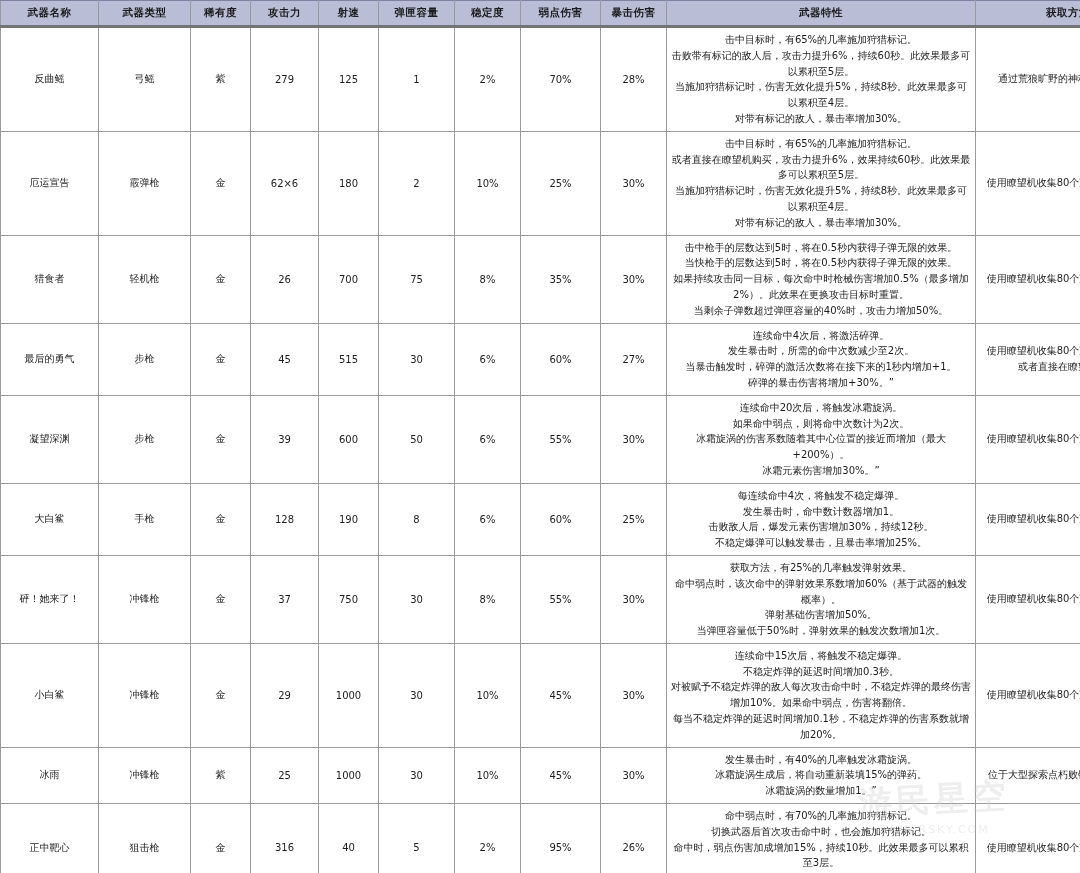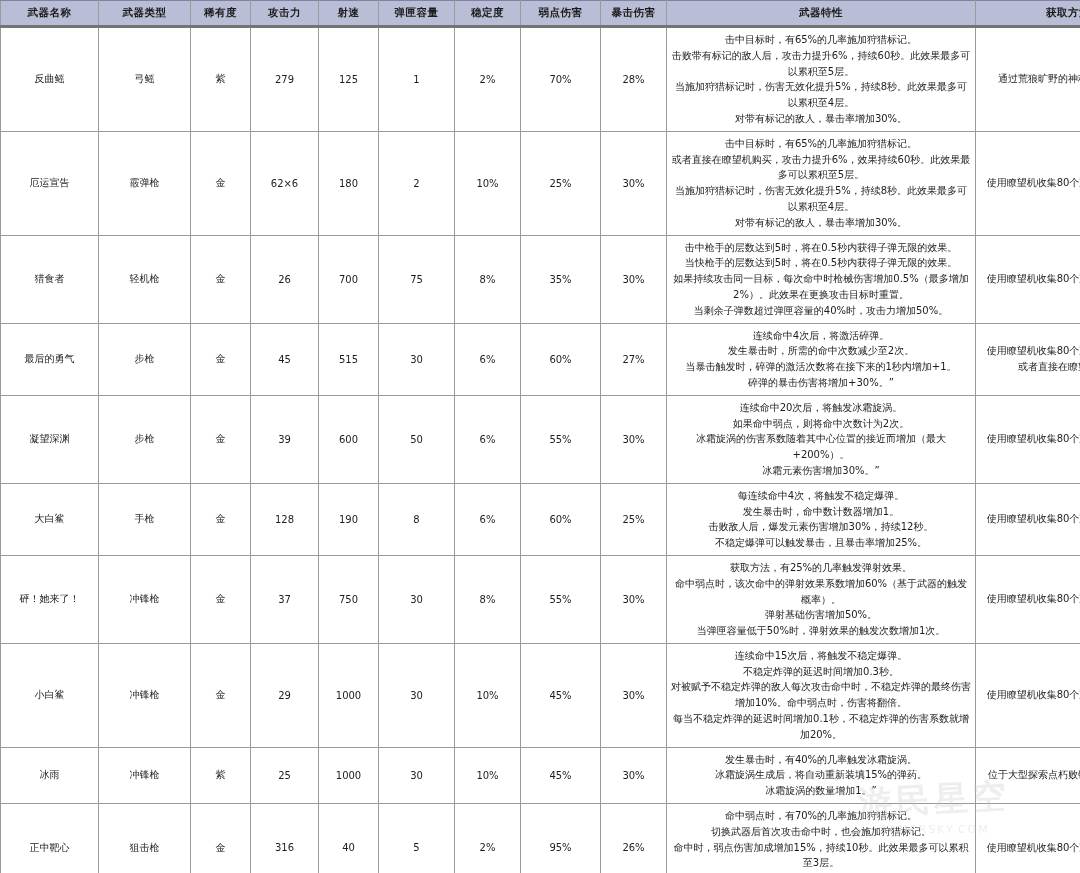--- a/index.html
+++ b/index.html
@@ -282,21 +282,21 @@
           <td>金</td>
           <td>29</td>
           <td>1000</td>
           <td>30</td>
           <td>10%</td>
           <td>45%</td>
           <td>30%</td>
           <td class="trait-cell">
             <span class="trait-line">连续命中15次后，将触发不稳定爆弹。</span>
             <span class="trait-line">不稳定炸弹的延迟时间增加0.3秒。</span>
-            <span class="trait-line">对被赋予不稳定炸弹的敌人每次攻击命中时，不稳定炸弹的最终伤害增加10%。命中弱点时，伤害将翻倍。</span>
+            <span class="trait-line">对被赋予不稳定炸弹的敌人每次攻击命中时，不稳定炸弹的最终伤害增加10%。如果命中弱点，伤害将翻倍。</span>
             <span class="trait-line">每当不稳定炸弹的延迟时间增加0.1秒，不稳定炸弹的伤害系数就增加20%。</span>
           </td>
           <td class="acquire-cell">
             <span class="acq-line">使用瞭望机收集80个蓝图的碎片获得</span>
           </td>
         </tr>
         <tr>
           <td class="name-cell">冰雨</td>
           <td>冲锋枪</td>
           <td>紫</td>

